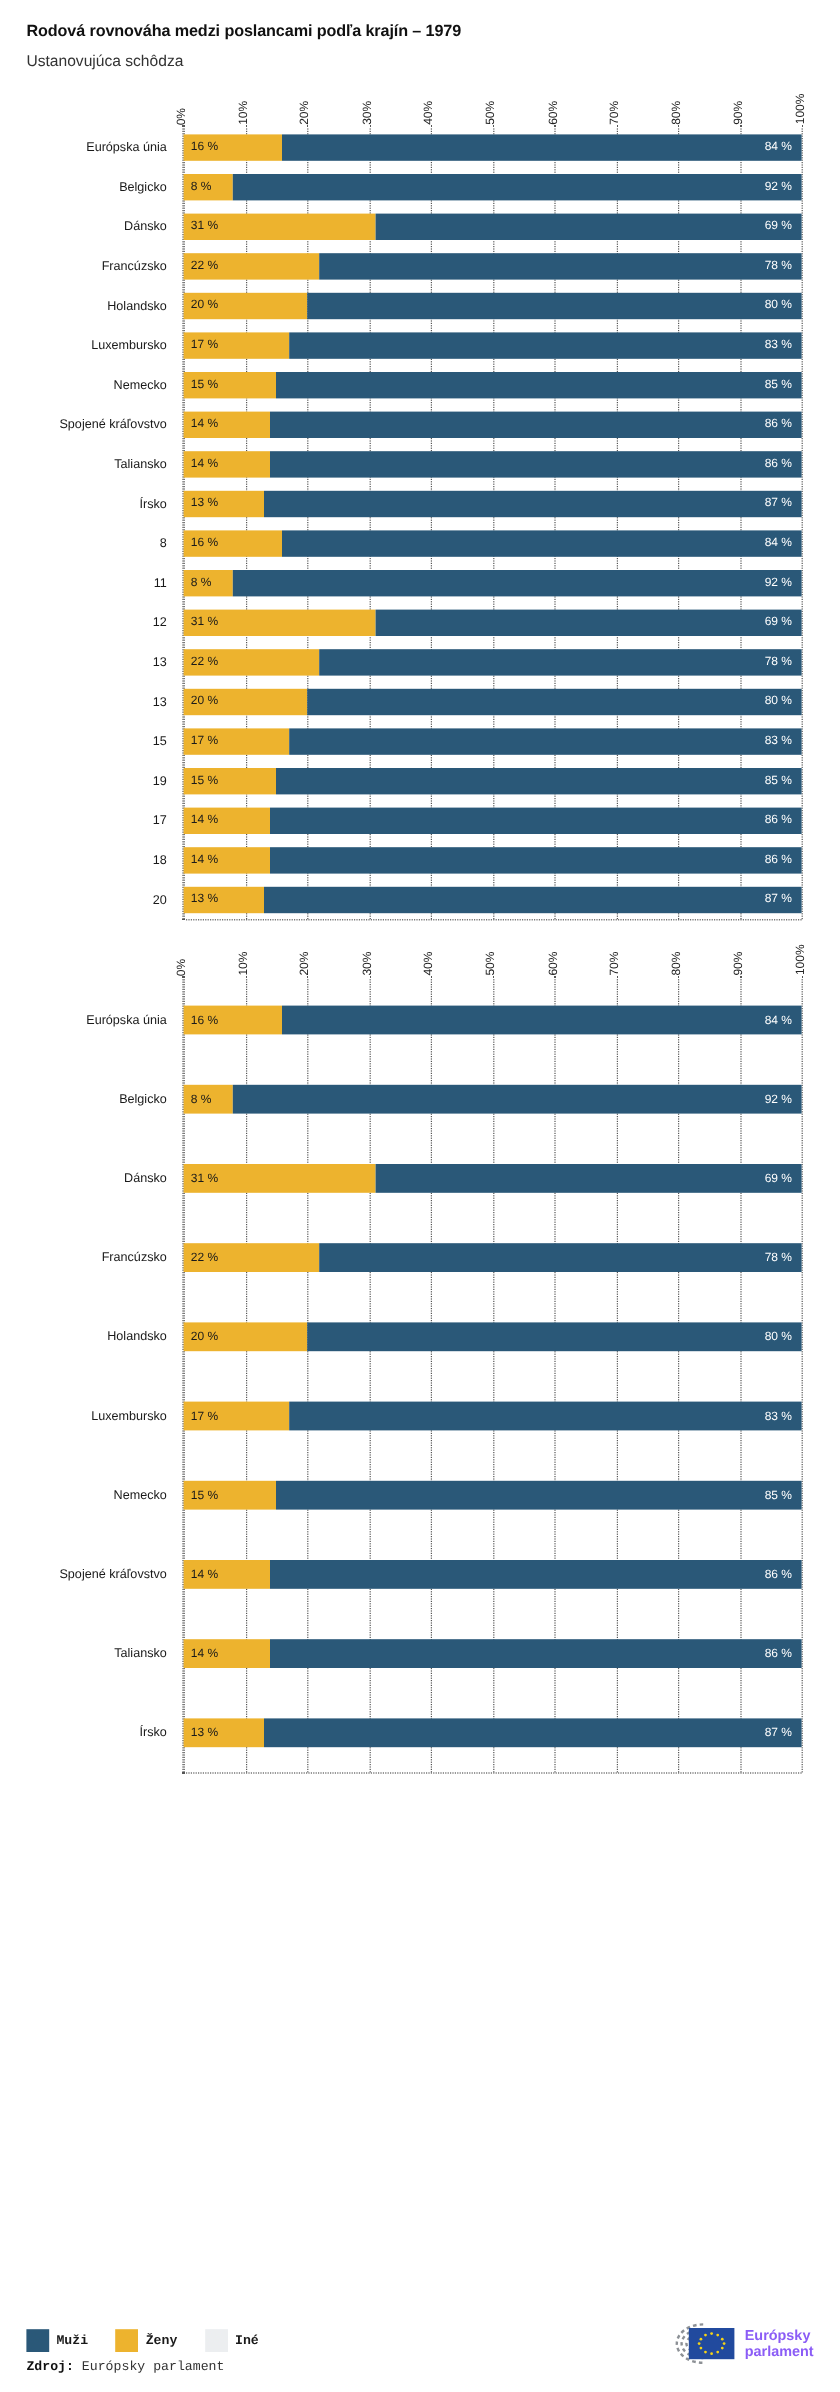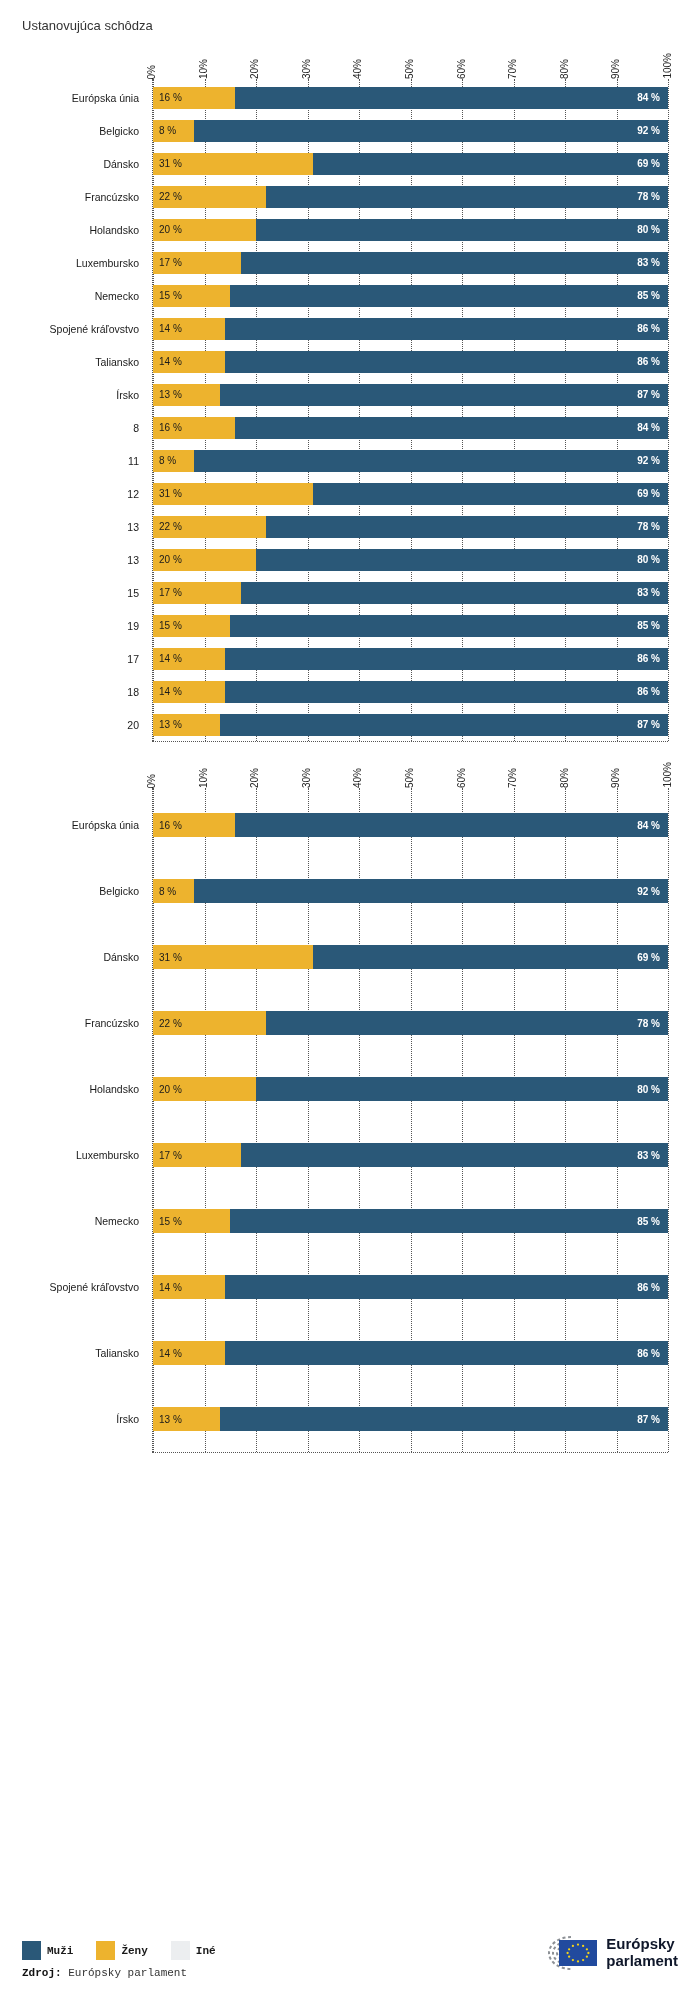--- a/index.html
+++ b/index.html
@@ -91,21 +91,21 @@
     display:flex;
     align-items:center;
     position:relative;
   }
   .seg-women { background:#edb32e; justify-content:flex-start; }
   .seg-men   { background:#2a5878; justify-content:flex-end; }
   .seg-women .vlabel {
     font-size:10px; color:#1a1a1a; padding-left:6px; white-space:nowrap;
   }
   .seg-men .vlabel {
-    font-size:10px; color:#ffffff; padding-right:8px; white-space:nowrap;font-weight:bold;
+    font-size:10px; color:#ffffff; padding-right:8px; white-space:nowrap;
   }
 
   
   .c1 .row { height:33px; }
   .c1 .bar-wrap { height:22px; }
   .c1 .plot { padding-top:2px; }
 
   
   .c2 .row { height:66px; }
   .c2 .bar-wrap { height:24px; }
@@ -141,27 +141,28 @@
 
   .ep-logo { display:flex; align-items:center; gap:9px; margin-bottom:6px;}
   .ep-mark { position:relative; width:72px; height:40px; }
   .ep-arcs { position:absolute; left:0; top:0; }
   .ep-flag {
     position:absolute; right:0; top:7px;
     width:38px; height:26px; background:#214a9e;
   }
   .ep-flag svg { display:block; }
   .ep-text {
-    font-size:15px; font-weight:bold; color:#0f172a; line-height:1.12;
+    font-size:12px; font-weight:bold; color:#8b5cf6; line-height:1.12;
   }
 </style>
 </head>
 <body>
 
 <div class="header">
+  <div class="chart-title">Rodová rovnováha medzi poslancami podľa krajín – 1979</div>
   <div class="chart-subtitle">Ustanovujúca schôdza</div>
 </div>
 
 <div class="chart-block c1">
   <div class="axis-row">
       <div class="axis-tick" style="left: 0%;">
         <span class="tlabel">0%</span>
       </div>
       <div class="axis-tick" style="left: 10%;">
         <span class="tlabel">10%</span>

